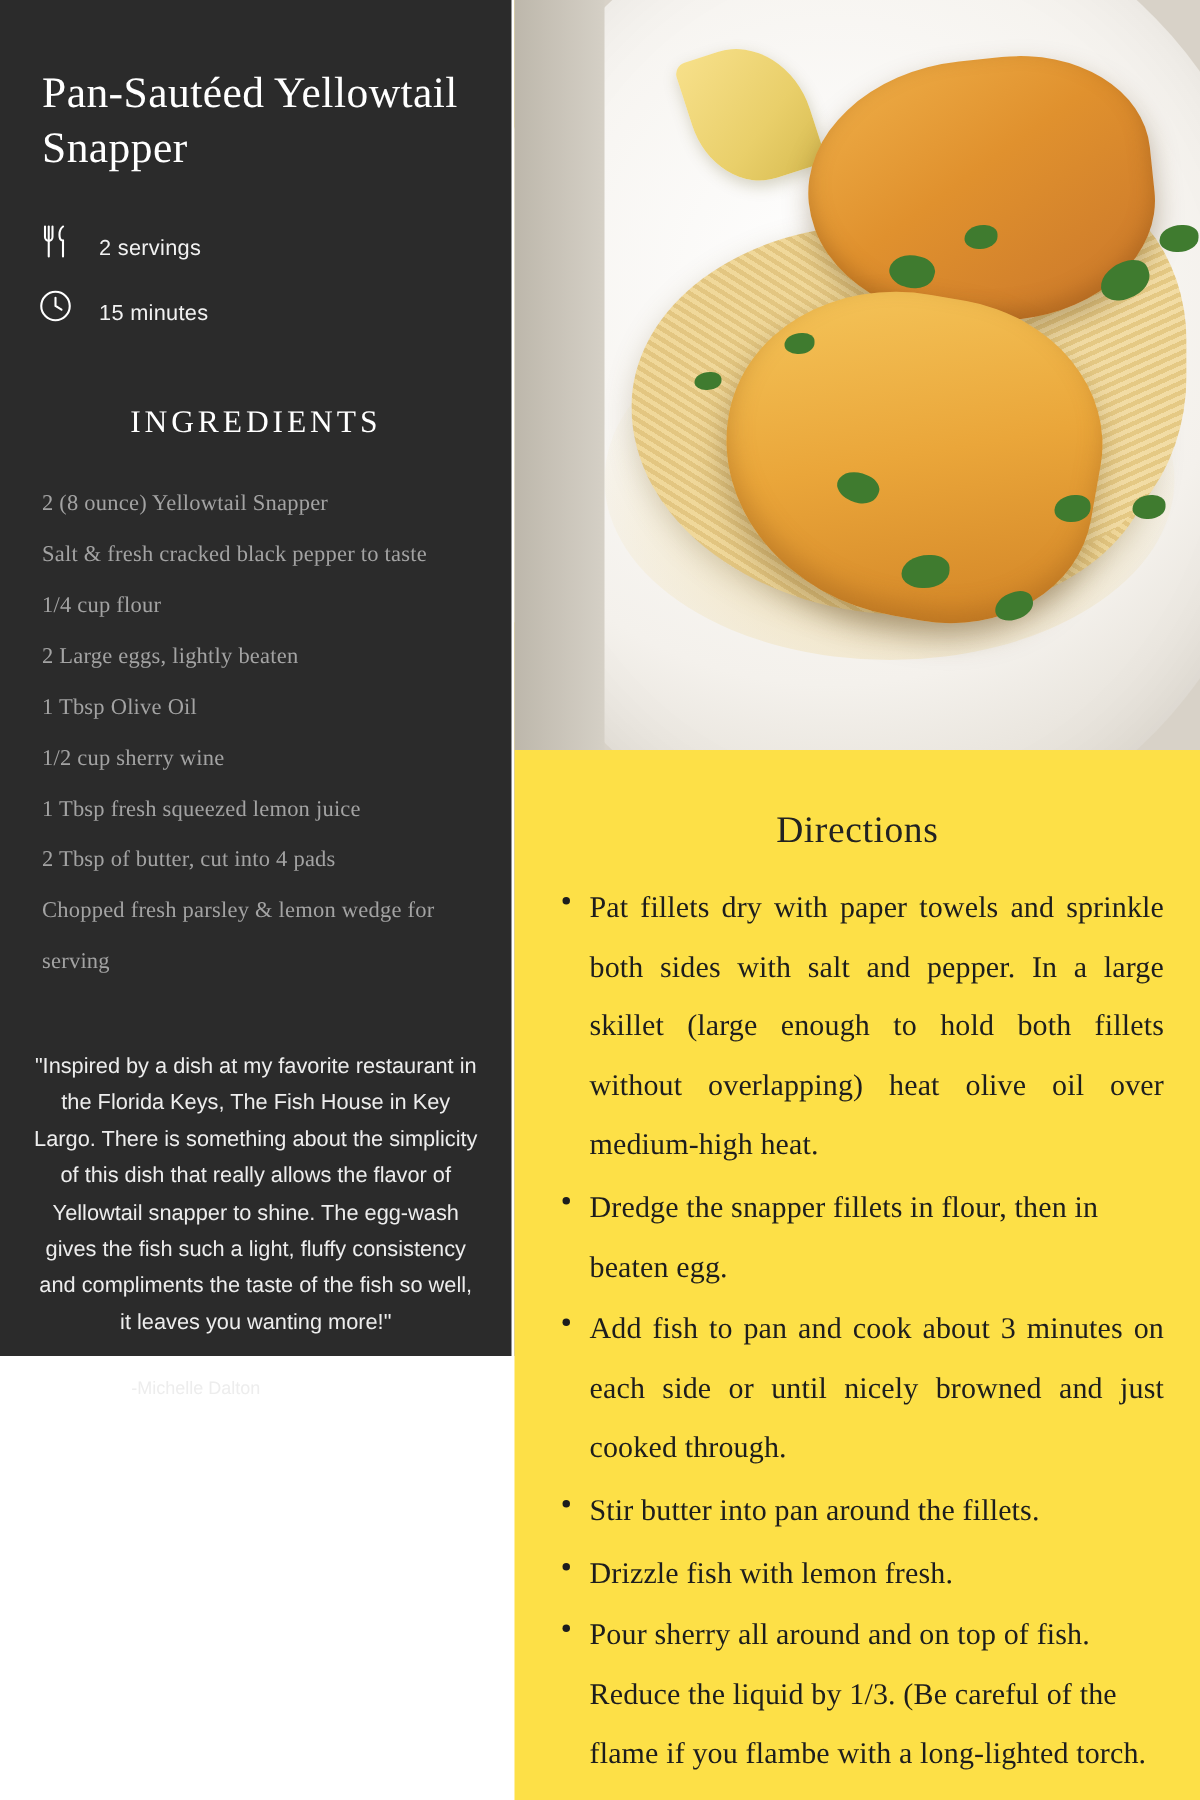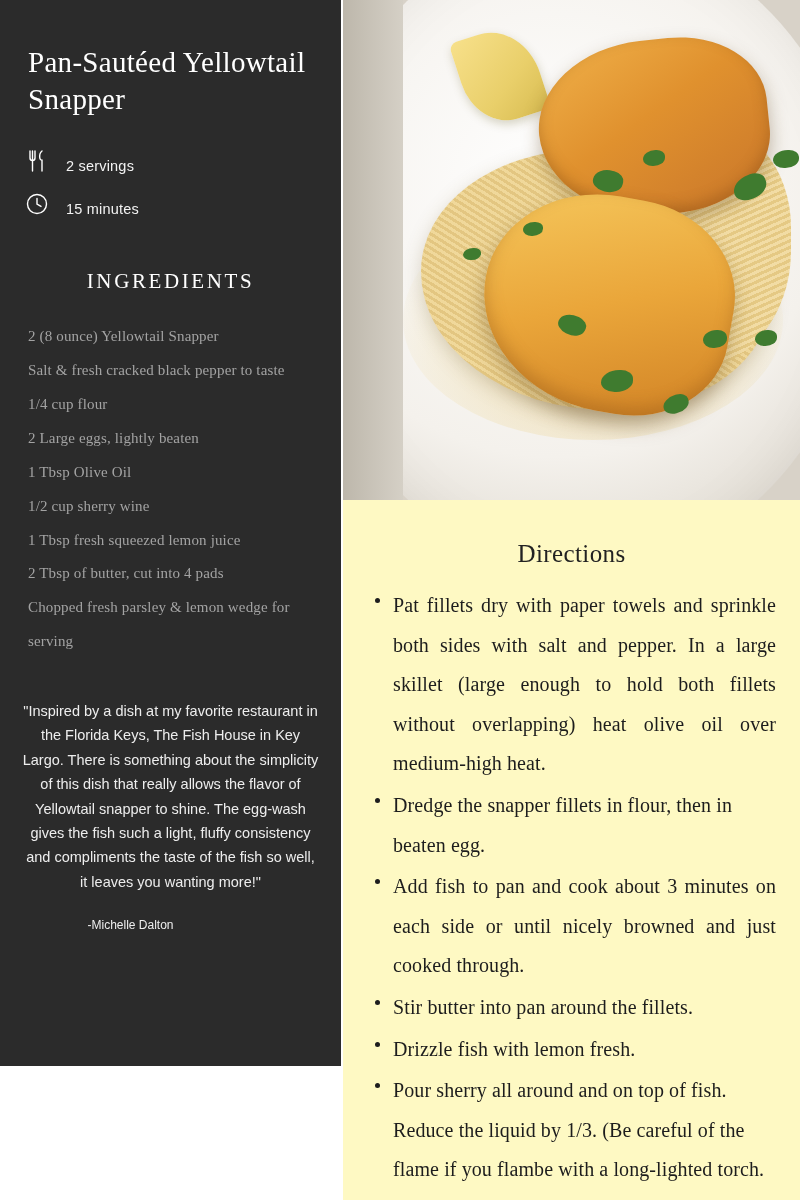--- a/index.html
+++ b/index.html
@@ -12,21 +12,21 @@
   .page {
     position: relative;
     width: 800px; height: 1200px;
     background: #ffffff;
     display: flex;
   }
 
   
   .left-col {
     width: 343px;
-    height: 1066px;
+    height: 904px;
     background: #2b2b2b;
     color: #ffffff;
     padding: 0;
     position: relative;
     border-right: 2px solid #ffffff;
   }
   .title-block {
     padding: 44px 26px 0 28px;
   }
   .recipe-title {
@@ -98,21 +98,21 @@
     text-align: center;
     margin-top: 24px;
     padding-right: 80px;
   }
 
   
   .right-col {
     width: 457px;
     height: 1200px;
     position: relative;
-    background: #fef9c3;
+    background: #fde047;
   }
 
   
   .photo {
     position: relative;
     width: 457px;
     height: 500px;
     overflow: hidden;
     background: #d8d2c8;
   }

